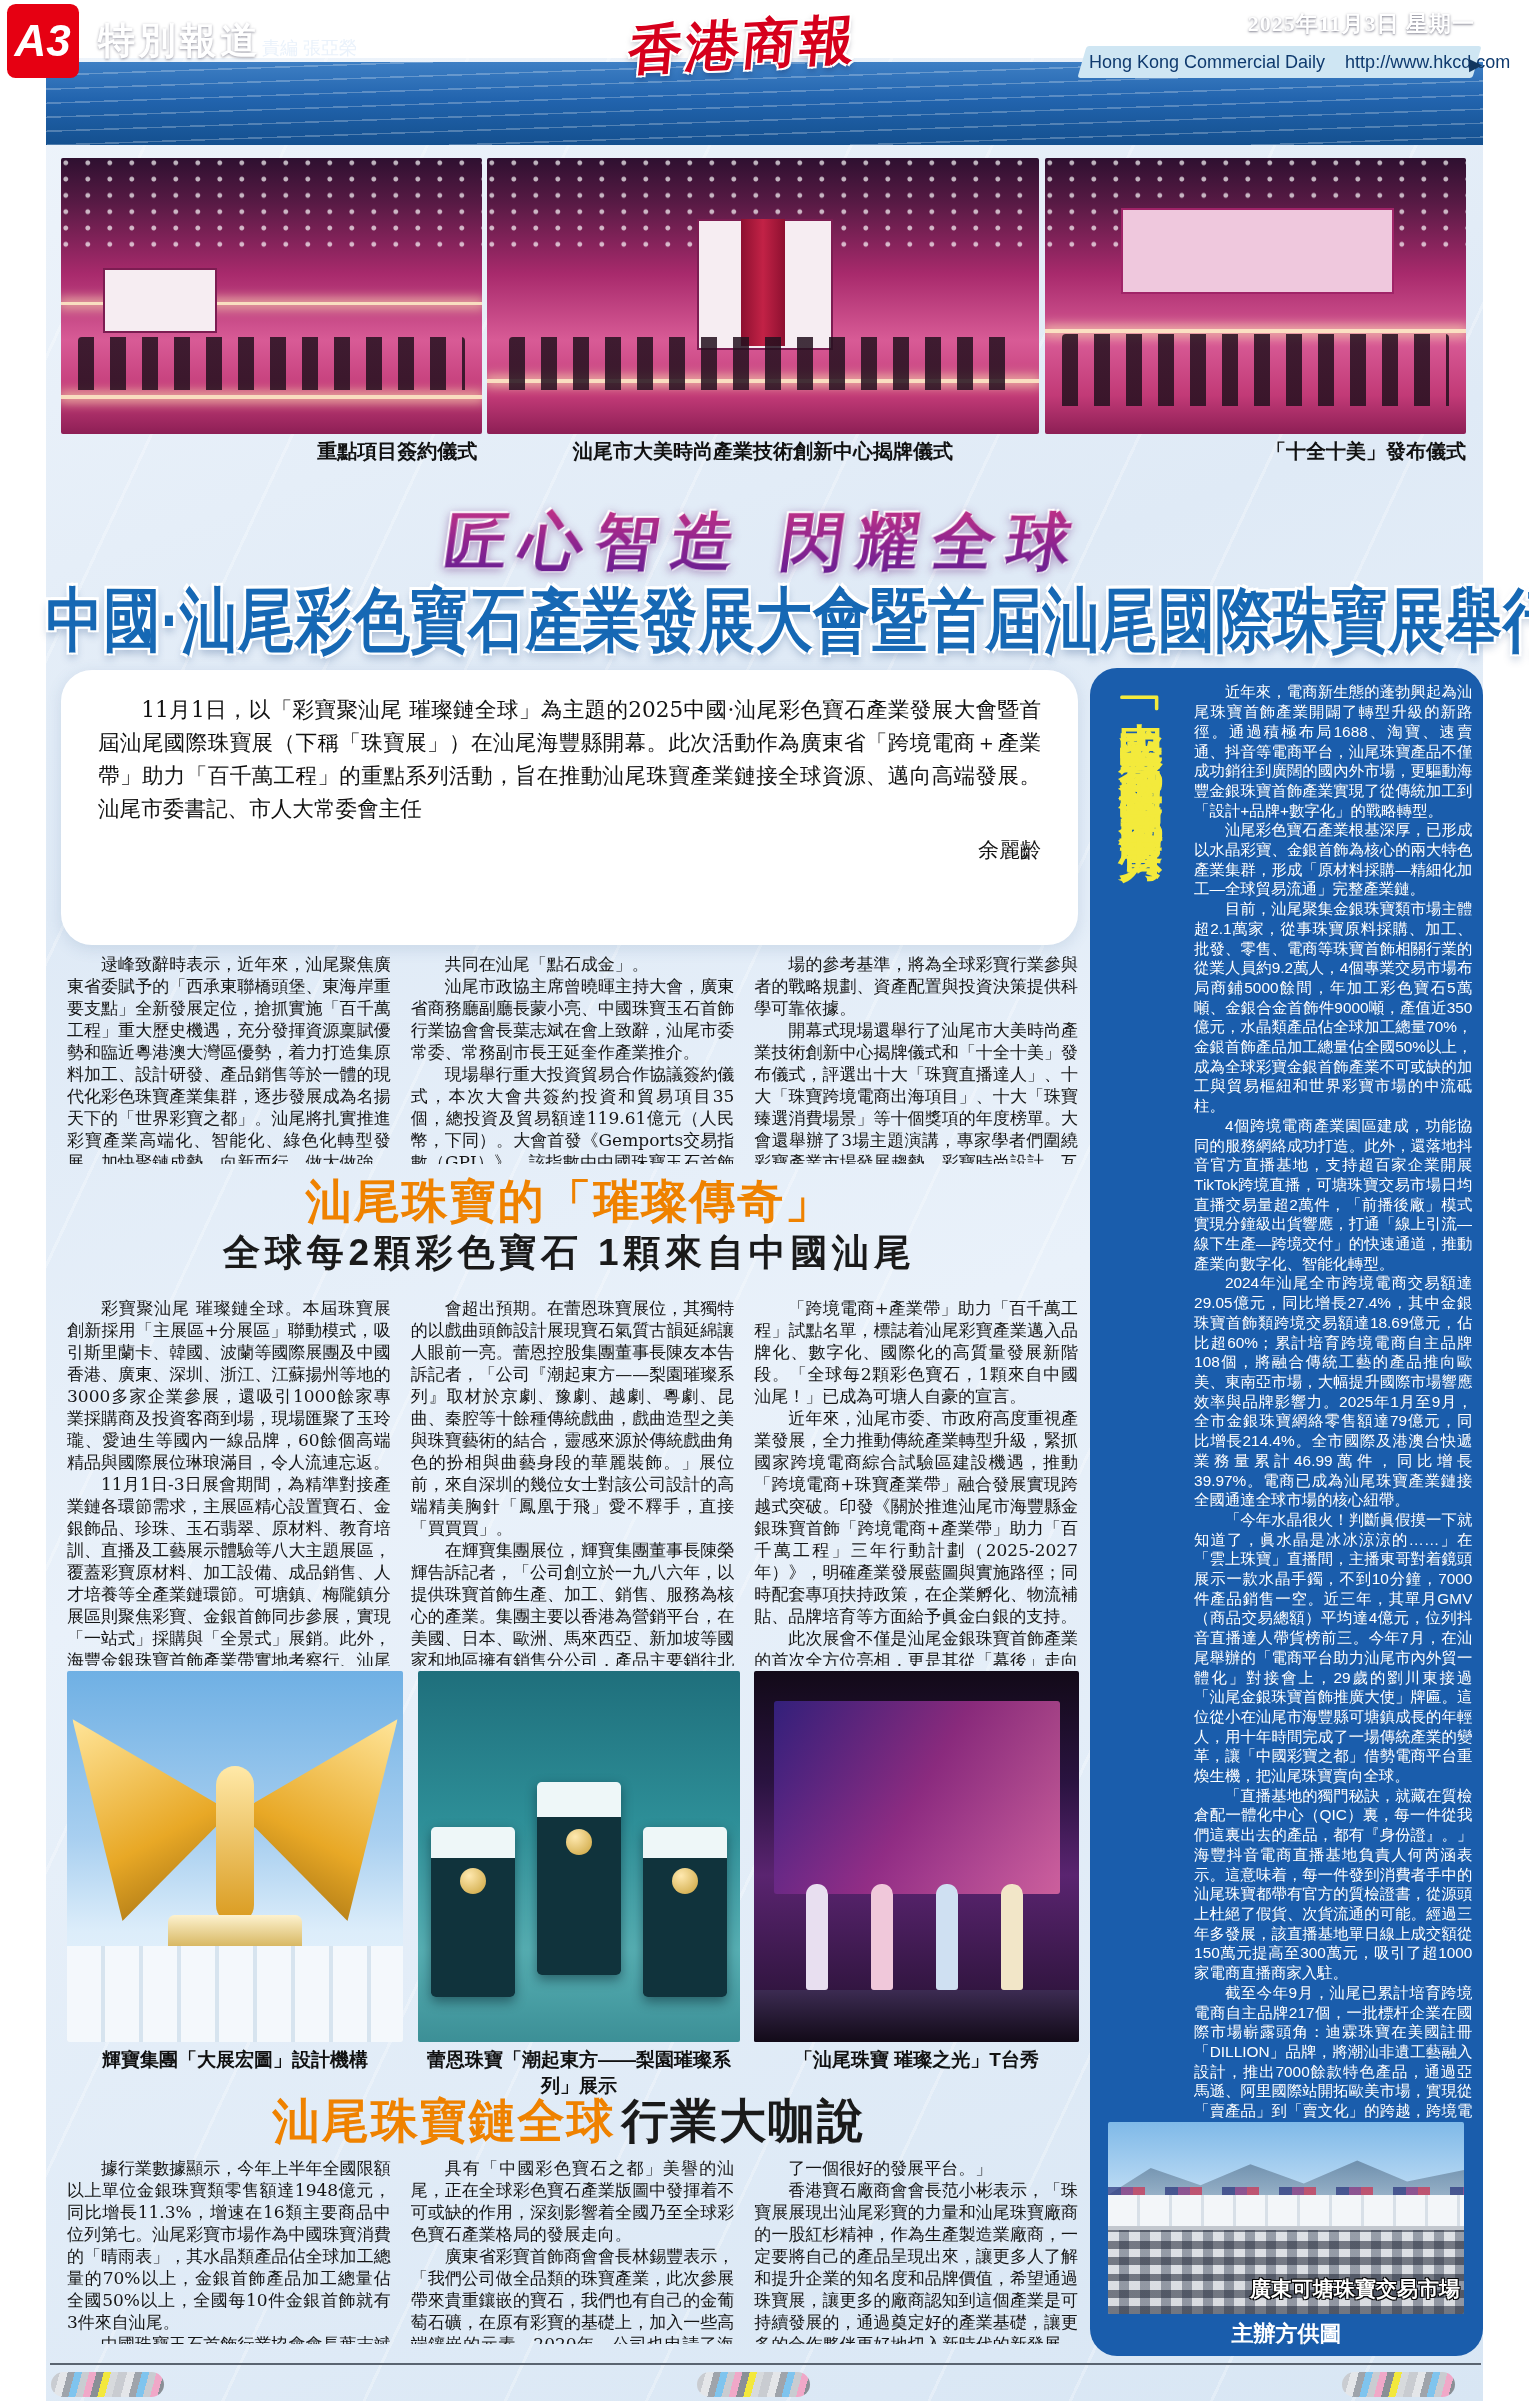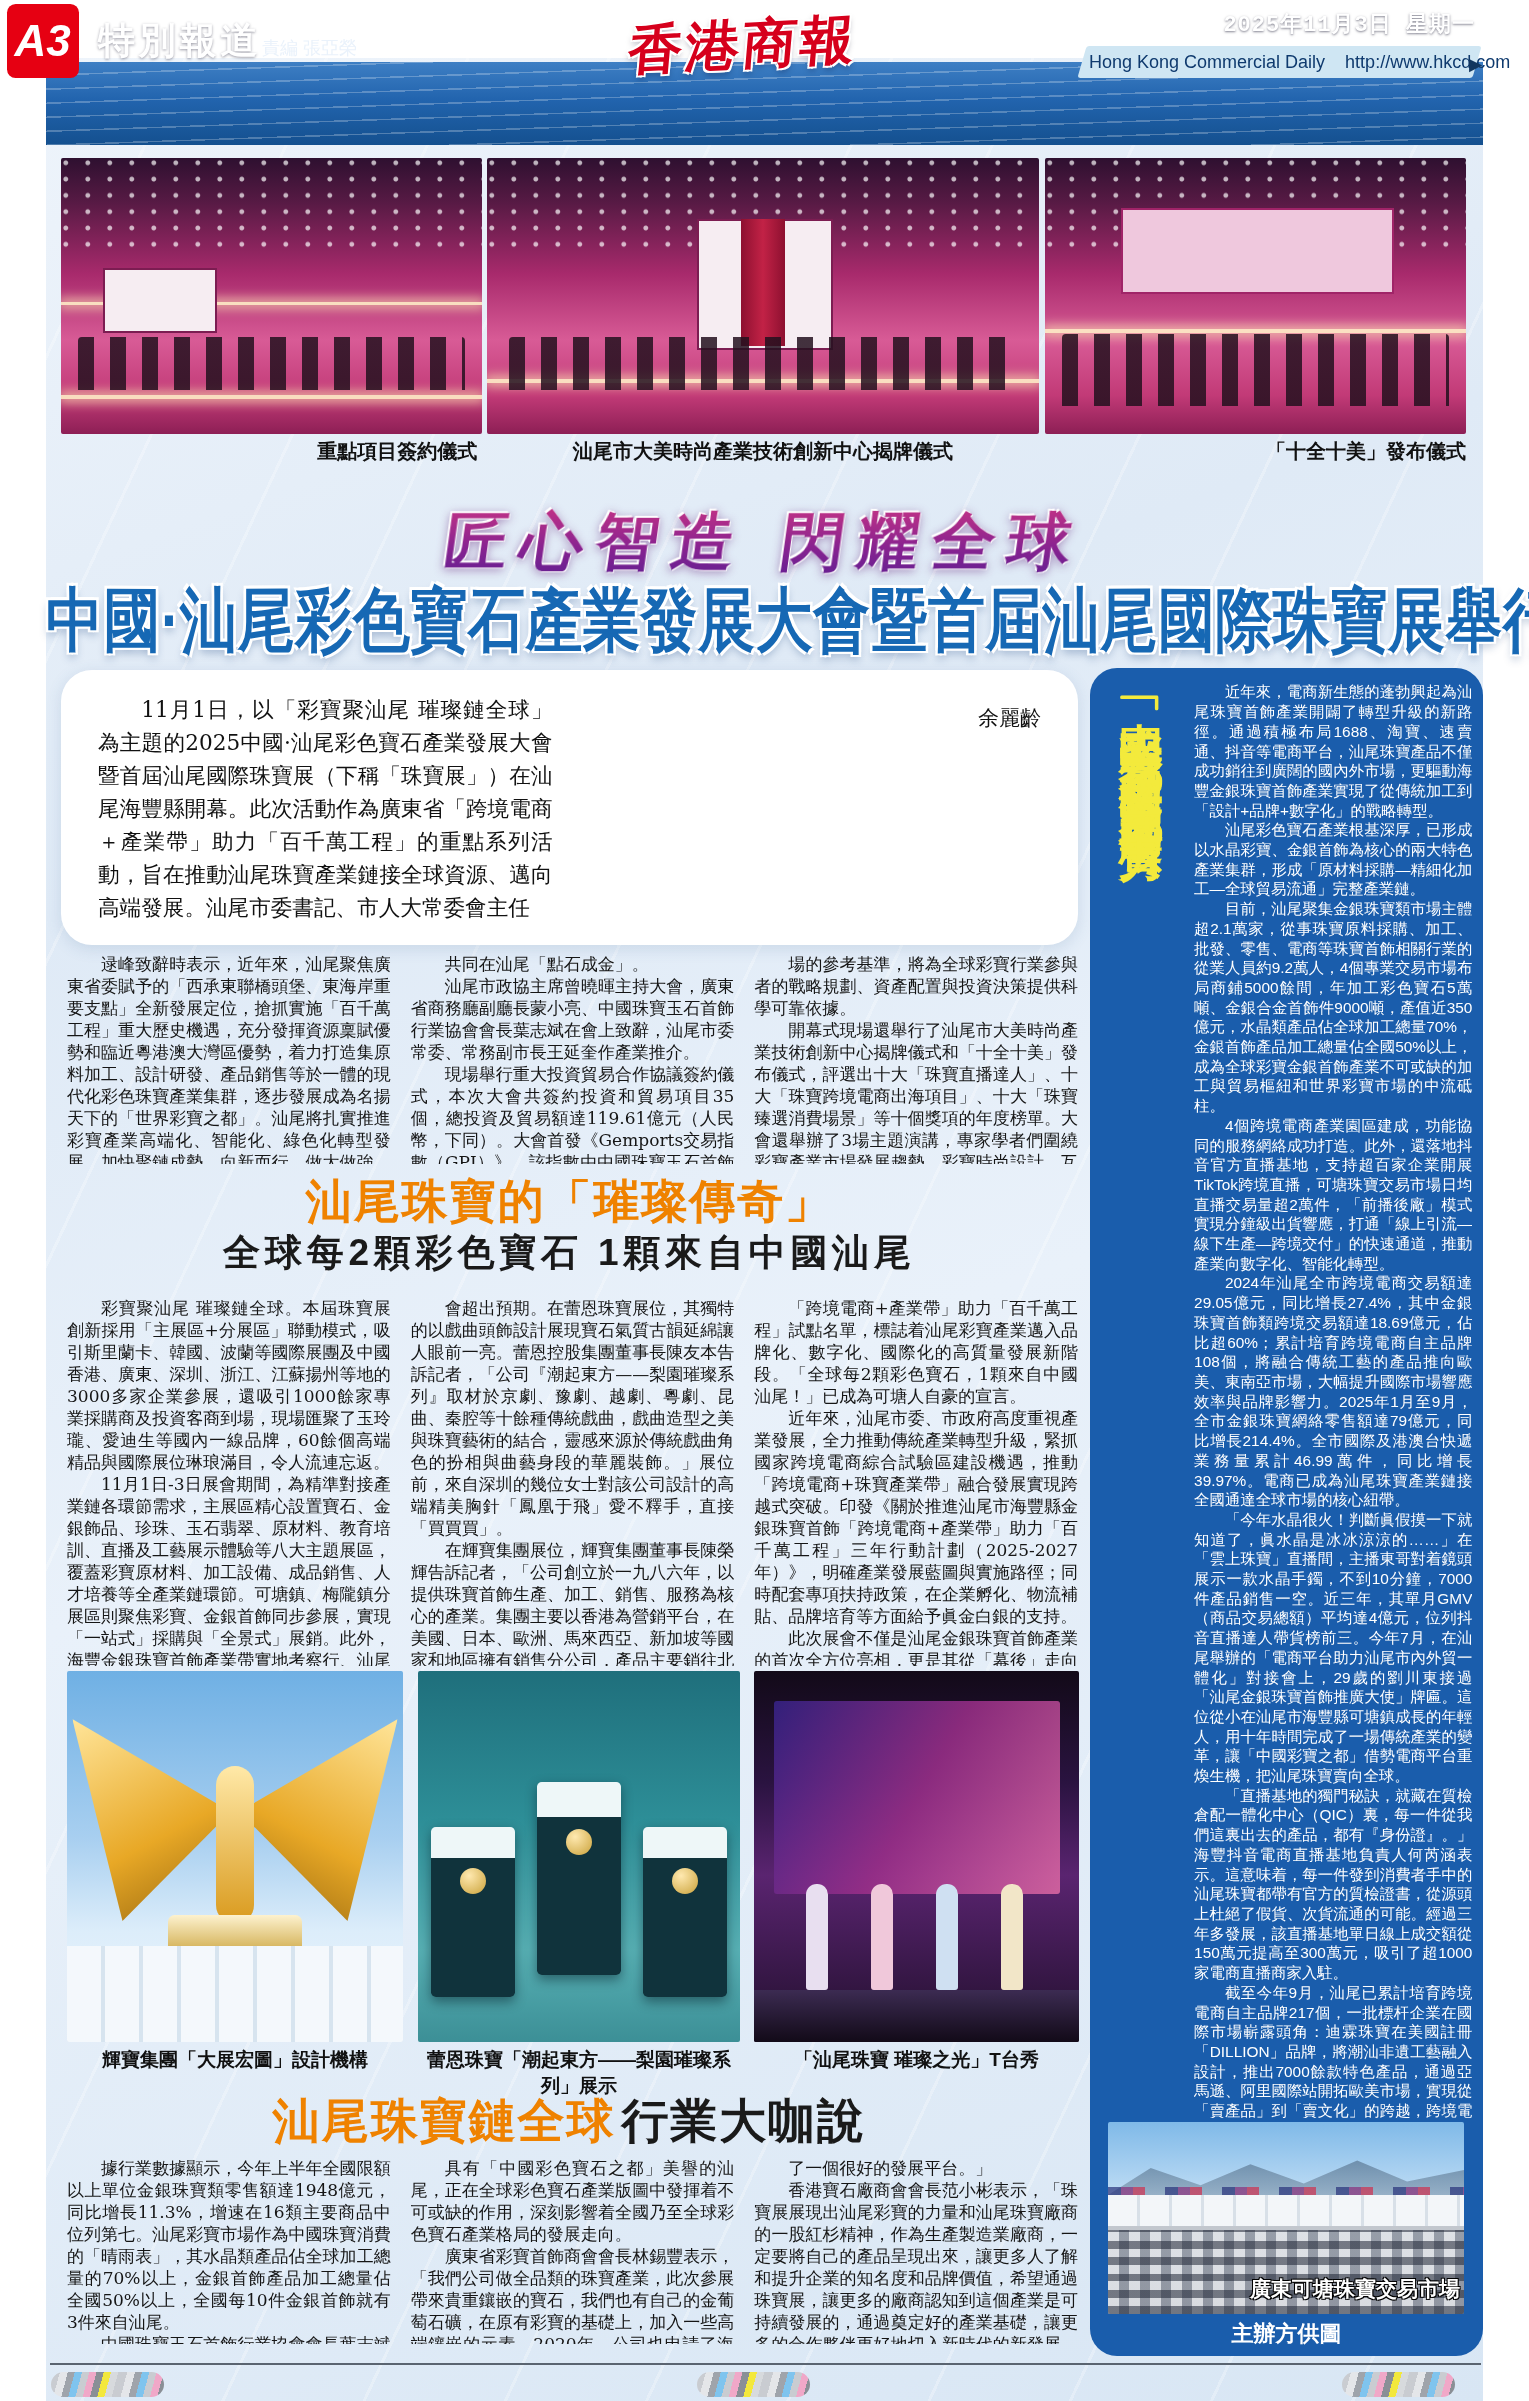--- a/index.html
+++ b/index.html
@@ -20,21 +20,21 @@
   #badge-a3{left:6.7px;top:3.8px;width:72px;height:74px;background:#e60012;border-radius:8.6px;
     color:#fff;font-family:"Liberation Sans",sans-serif;font-weight:bold;font-size:44px;
     display:flex;align-items:center;justify-content:center;font-style:italic;}
   #hdr-section{left:98px;top:16.3px;color:#fff;font-family:"Liberation Sans",sans-serif;
     font-weight:bold;font-size:37px;letter-spacing:3.8px;text-shadow:0 1.4px 2.9px rgba(0,0,30,.4);text-align:right;}
   #hdr-editor{left:262px;top:36px;color:#eaf2fb;font-size:18px;font-family:"Liberation Sans",sans-serif;}
   #masthead{left:629px;top:8.6px;color:#d6001c;font-weight:bold;font-size:54px;
     letter-spacing:2.9px;transform:skewX(-8deg) rotate(-3deg);
     text-shadow:-1.9px -1.9px 0 #fff,1.9px -1.9px 0 #fff,-1.9px 1.9px 0 #fff,1.9px 1.9px 0 #fff,0 3.8px 6.7px rgba(0,0,40,.35);}
   #hdr-date{left:1105px;top:8.6px;width:370px;text-align:right;color:#fff;
-    font-family:Liberation Mono, monospace;font-weight:bold;font-size:22px;letter-spacing:1px;
+    font-family:Liberation Serif, serif;font-weight:bold;font-size:22px;letter-spacing:1px;
     text-shadow:0 1px 2.4px rgba(0,0,30,.5);}
   #hdr-info{left:1082px;top:46px;width:395px;height:32px;background:#cfe6f3;
     transform:skewX(-16deg);border-radius:2.9px;}
   #hdr-info-text{left:1089px;top:52px;width:384px;color:#0f3a6e;
     font-family:"Liberation Sans",sans-serif;font-size:18px;white-space:nowrap;}
   #hdr-arrow{left:1469px;top:54px;color:#12365f;font-size:17.3px;}
   
   .tphoto{top:158px;height:276px;overflow:hidden;border-radius:1.9px;}
   .stage{position:absolute;inset:0;
     background:linear-gradient(180deg,#2e1030 0%,#571a44 16%,#a82a6c 42%,#d85b96 66%,#c23a77 86%,#8d1f55 100%);}
@@ -56,21 +56,21 @@
     background:linear-gradient(180deg,#c03286 10%,#8a2390 55%,#5c1e92 100%);
     -webkit-background-clip:text;background-clip:text;color:transparent;
     filter:drop-shadow(1.4px 1.4px 0 #fff) drop-shadow(-1.4px -1.4px 0 #fff) drop-shadow(0 2.9px 4.8px rgba(90,20,110,.4));}
   #headline{left:46px;top:574px;width:1437px;text-align:center;color:#1668b4;
     font-family:"Liberation Sans",sans-serif;font-weight:900;font-size:57px;letter-spacing:0.5px;
     transform:scaleY(1.22);transform-origin:top center;white-space:nowrap;
     text-shadow:-2.4px -2.4px 0 #fff,2.4px -2.4px 0 #fff,-2.4px 2.4px 0 #fff,2.4px 2.4px 0 #fff,0 4.8px 7.7px rgba(20,60,120,.35);}
   
   #intro{left:61px;top:670px;width:1017px;height:275px;background:#ffffff;border-radius:31px;
     box-shadow:0 3.8px 14.4px rgba(60,100,150,.15);overflow:hidden;}
-  #intro .cols{position:absolute;left:37px;right:37px;top:23px;bottom:14.4px;display:flex;gap:34px;}
+  #intro .cols{position:absolute;left:37px;right:37px;top:23px;bottom:14.4px;display:flex;flex-direction:column;}
   #intro .icol{flex:1;font-size:21.6px;line-height:33px;text-align:justify;color:#111;}
   #intro .icol p{margin:0;text-indent:2em;}
   #byline{text-align:right;font-size:21px;margin-top:8.6px;color:#111;}
   
   .sect{left:67px;width:1011px;display:flex;gap:20px;overflow:hidden;}
   .sect .col{flex:1;font-size:17px;line-height:22px;text-align:justify;color:#151515;overflow:hidden;}
   .sect .col p{margin:0;text-indent:2em;}
   #section-a{top:953px;height:211px;}
   #section-b{top:1297px;height:369px;}
   #section-c{top:2157px;height:187px;}

